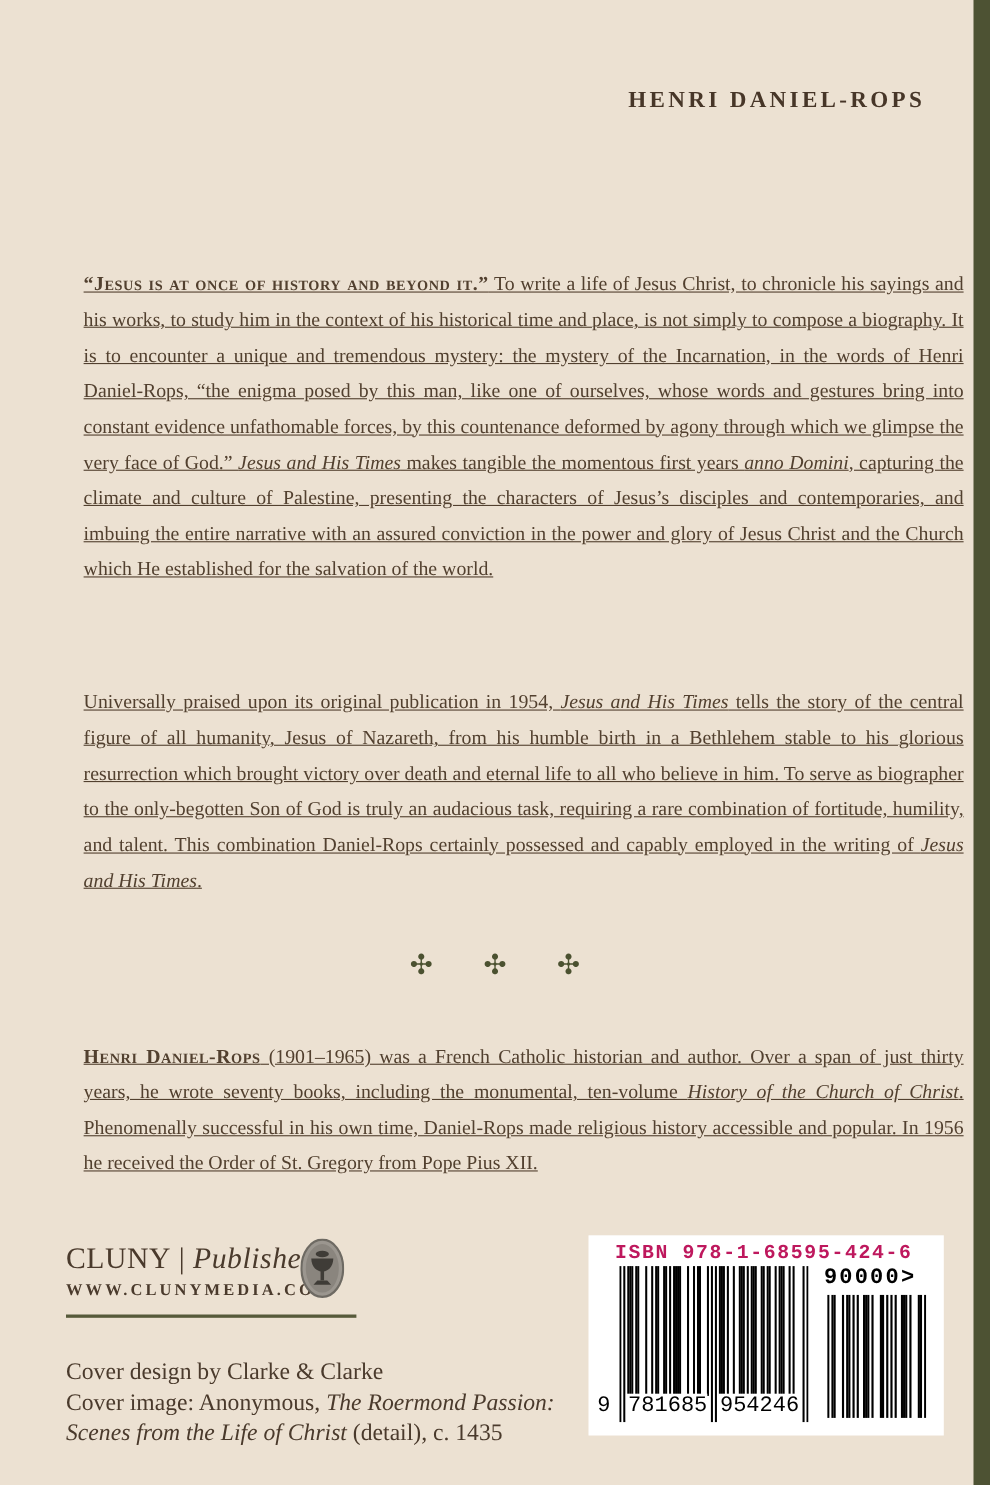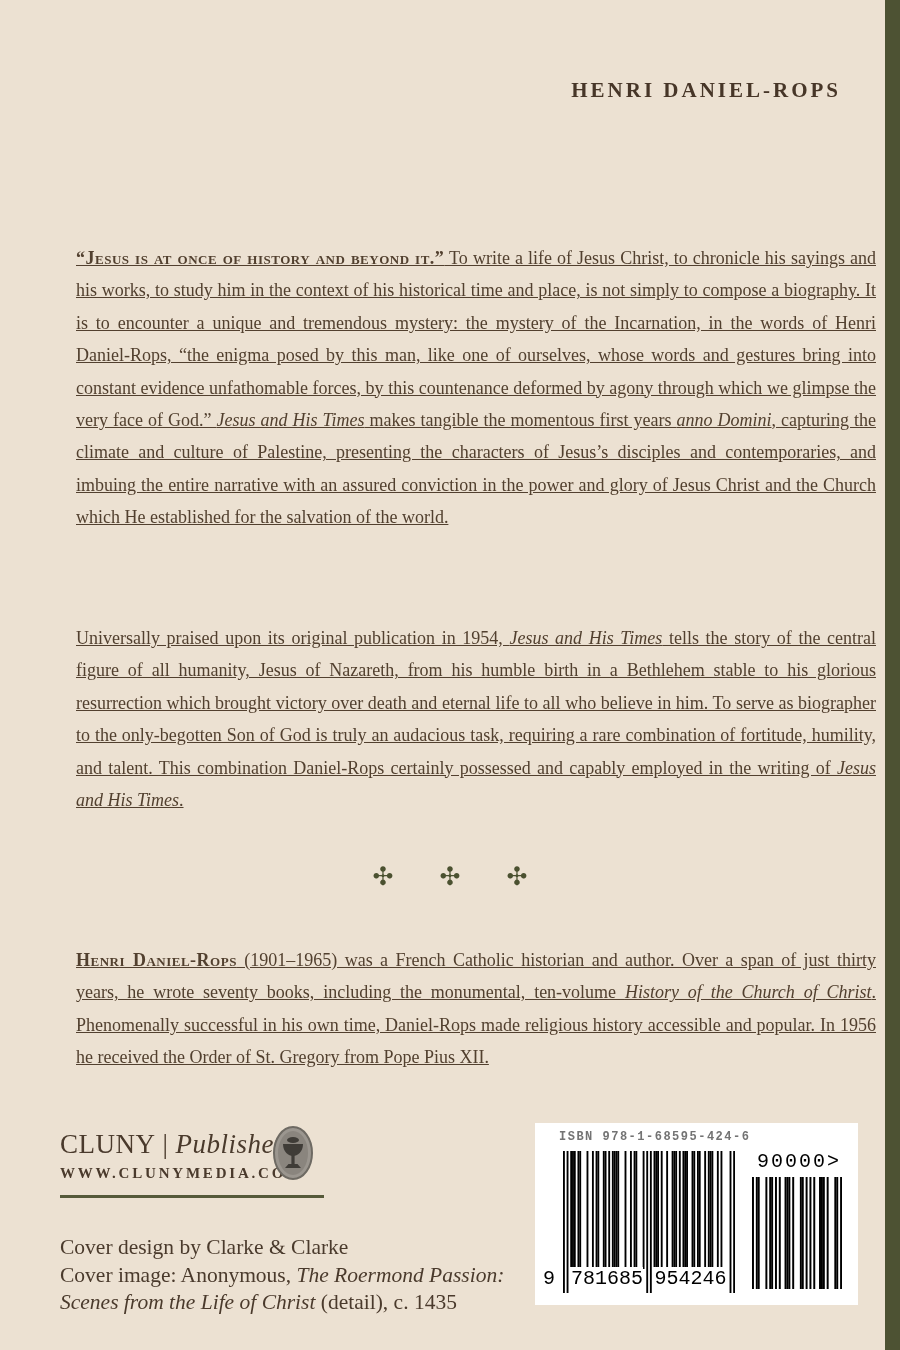--- a/index.html
+++ b/index.html
@@ -56,37 +56,36 @@
   .pub-rule{margin-top:13px;width:264px;height:3px;background:#565a3a;}
   .credit{margin:0;width:452px;font-size:21.5px;line-height:27.5px;color:#4a3a2c;}
   .credit-first{margin-top:36px;}
   .publisher-logo{position:absolute;left:213px;top:3px;}
 
   
   .bc-box{position:absolute;right:0;top:0;width:323px;height:182px;background:#ffffff;}
   .bc-isbn{
     position:absolute;left:24px;top:7px;
     font-family:"Liberation Mono","DejaVu Sans Mono",monospace;
-    font-size:12px;letter-spacing:1.5px;color:#737373;font-weight:700;
+    font-size:18px;letter-spacing:1.5px;color:#be185d;font-weight:700;
   }
   .bc-main{position:absolute;left:8px;top:28px;width:200px;height:146px;}
   #ean13-bars{position:absolute;left:20px;top:0;}
   .bc-d{
     position:absolute;top:116px;
     font-family:"Liberation Mono","DejaVu Sans Mono",monospace;
     font-size:20px;color:#000;line-height:24px;
   }
   .bc-lead{left:0;}
   .bc-g1{left:26px;width:74px;text-align:right;background:#fff;}
   .bc-g2{left:110px;width:75px;text-align:center;background:#fff;}
   .bc-supp{position:absolute;left:214px;top:28px;width:100px;}
   .bc-supp-label{
-    text-align:center;
     font-family:"Liberation Mono","DejaVu Sans Mono",monospace;
-    font-size:20px;letter-spacing:2px;color:#000;line-height:22px;
+    font-size:20px;letter-spacing:2px;color:#000;line-height:22px;font-weight:bold;
   }
   #ean5-bars{margin-top:4px;margin-left:3px;}
 </style>
 </head>
 <body>
 
 <div class="page">
   <div class="spine-strip"></div>
 
   <section class="quote-sec">

